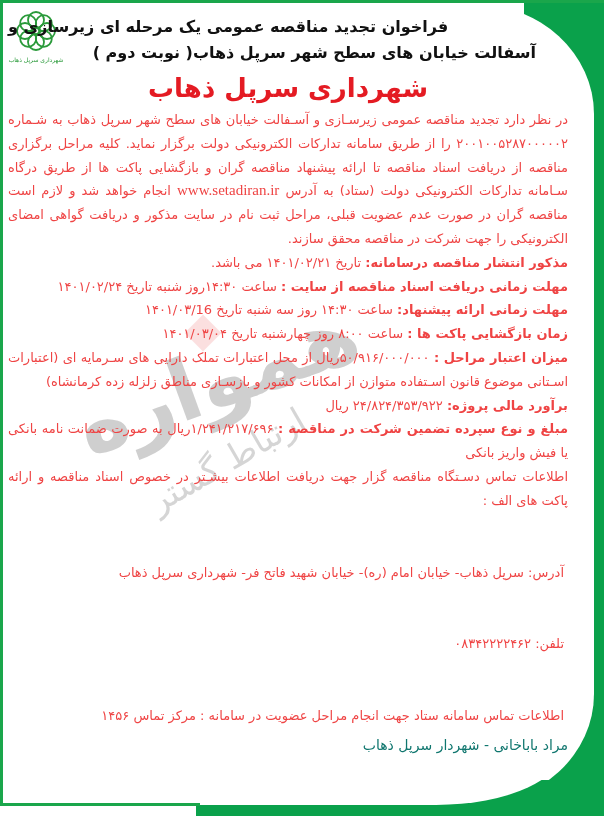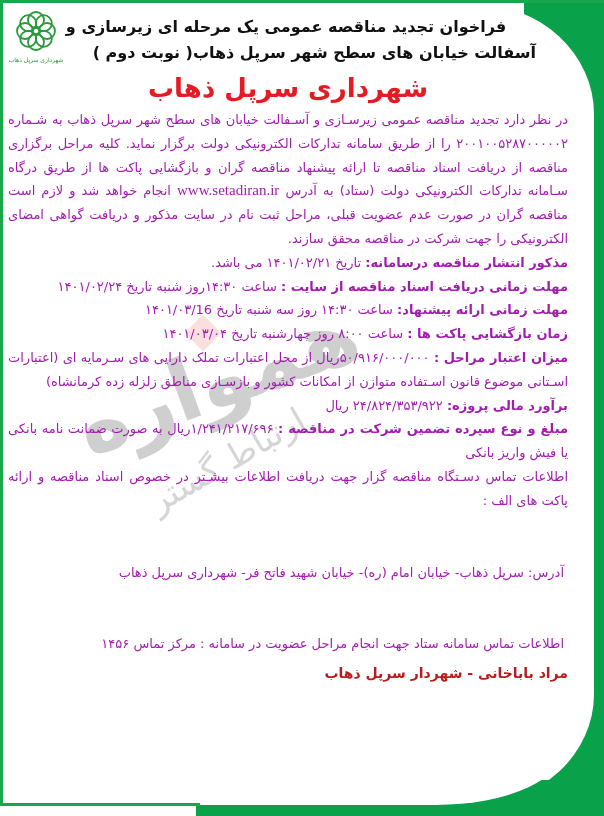--- a/index.html
+++ b/index.html
@@ -57,37 +57,37 @@
     .logo svg { display: block; margin: 0 auto; }
     .logo-caption {
       font-size: 6px; color: #2a9a3a; text-align: center; direction: rtl; margin-top: 2px; white-space: nowrap;
     }
 
     .content {
       position: absolute; left: 8px; top: 14px; width: 560px; direction: rtl; text-align: right; color: #1a1a1a;
     }
     .header-line {
       font-family: "DejaVu Sans", sans-serif; font-weight: bold; font-size: 16px; line-height: 26px;
-      text-align: center; padding-right: 4px; color: #111;
+      text-align: left; padding-right: 4px; color: #111;
     }
     .header-line.l2 { text-align: right; padding-right: 32px; }
     .org-title {
       font-family: "DejaVu Sans", sans-serif; font-weight: bold; font-size: 26px; color: #e41b23;
       text-align: center; line-height: 40px; margin-top: 2px;
     }
     .body p, .body .row {
-      font-family: "DejaVu Sans", sans-serif; font-size: 13px; line-height: 23.8px; color: #a21caf;
+      font-family: "DejaVu Sans", sans-serif; font-size: 13px; line-height: 23.8px; color: #ef4444;
       text-align: justify; text-align-last: right;
     }
     .lbl { font-weight: bold; }
     .latin { direction: ltr; unicode-bidi: embed; font-family: "Liberation Serif", serif; font-size: 15px; }
     .indent { padding-right: 4px; margin-top: 48px; }
     .signature {
-      font-family: "DejaVu Sans", sans-serif; font-weight: bold; font-size: 14px; line-height: 26px;
-      margin-top: 4px; color: #b91c1c;
+      font-family: "DejaVu Sans", sans-serif; font-weight: normal; font-size: 14px; line-height: 26px;
+      margin-top: 4px; color: #0f766e;
     }
   </style>
 </head>
 <body>
 
 <div class="frame">
   <div class="corner-tr"></div>
   <div class="corner-br"></div>
   <div class="border-top"></div>
   <div class="border-left"></div>
@@ -150,18 +150,19 @@
       <p>
         <span class="lbl">برآورد مالی پروژه:</span>
         <span>۲۴/۸۲۴/۳۵۳/۹۲۲ ریال</span>
       </p>
       <p>
         <span class="lbl">مبلغ و نوع سپرده تضمین شرکت در مناقصه :</span>
         <span>۱/۲۴۱/۲۱۷/۶۹۶ریال به صورت ضمانت نامه بانکی یا فیش واریز بانکی</span>
       </p>
       <p>اطلاعات تماس دسـتگاه مناقصه گزار جهت دریافت اطلاعات بیشـتر در خصوص اسناد مناقصه و ارائه پاکت های الف :</p>
       <p class="indent">آدرس: سرپل ذهاب- خیابان امام (ره)- خیابان شهید فاتح فر- شهرداری سرپل ذهاب</p>
+      <p class="indent">تلفن: ۰۸۳۴۲۲۲۲۴۶۲</p>
       <p class="indent">اطلاعات تماس سامانه ستاد جهت انجام مراحل عضویت در سامانه : مرکز تماس ۱۴۵۶</p>
     </div>
 
     <div class="signature">مراد باباخانی - شهردار سرپل ذهاب</div>
   </div>
 </div>
 
 </body></html>

